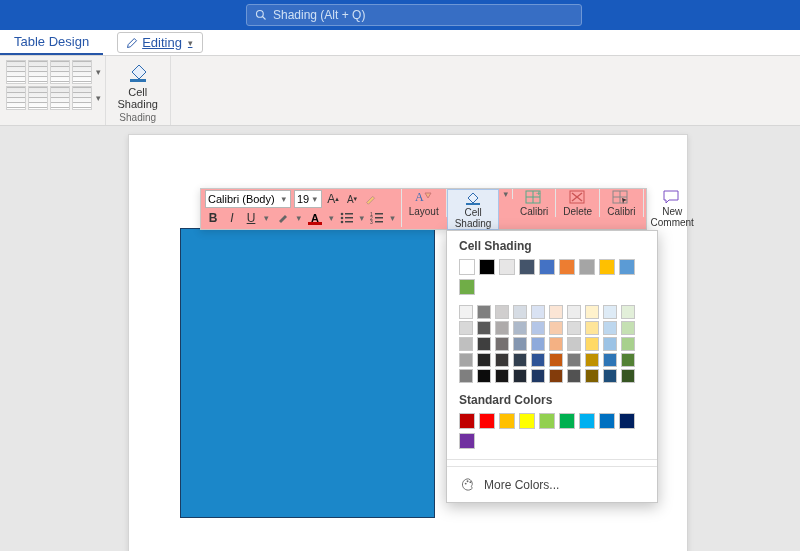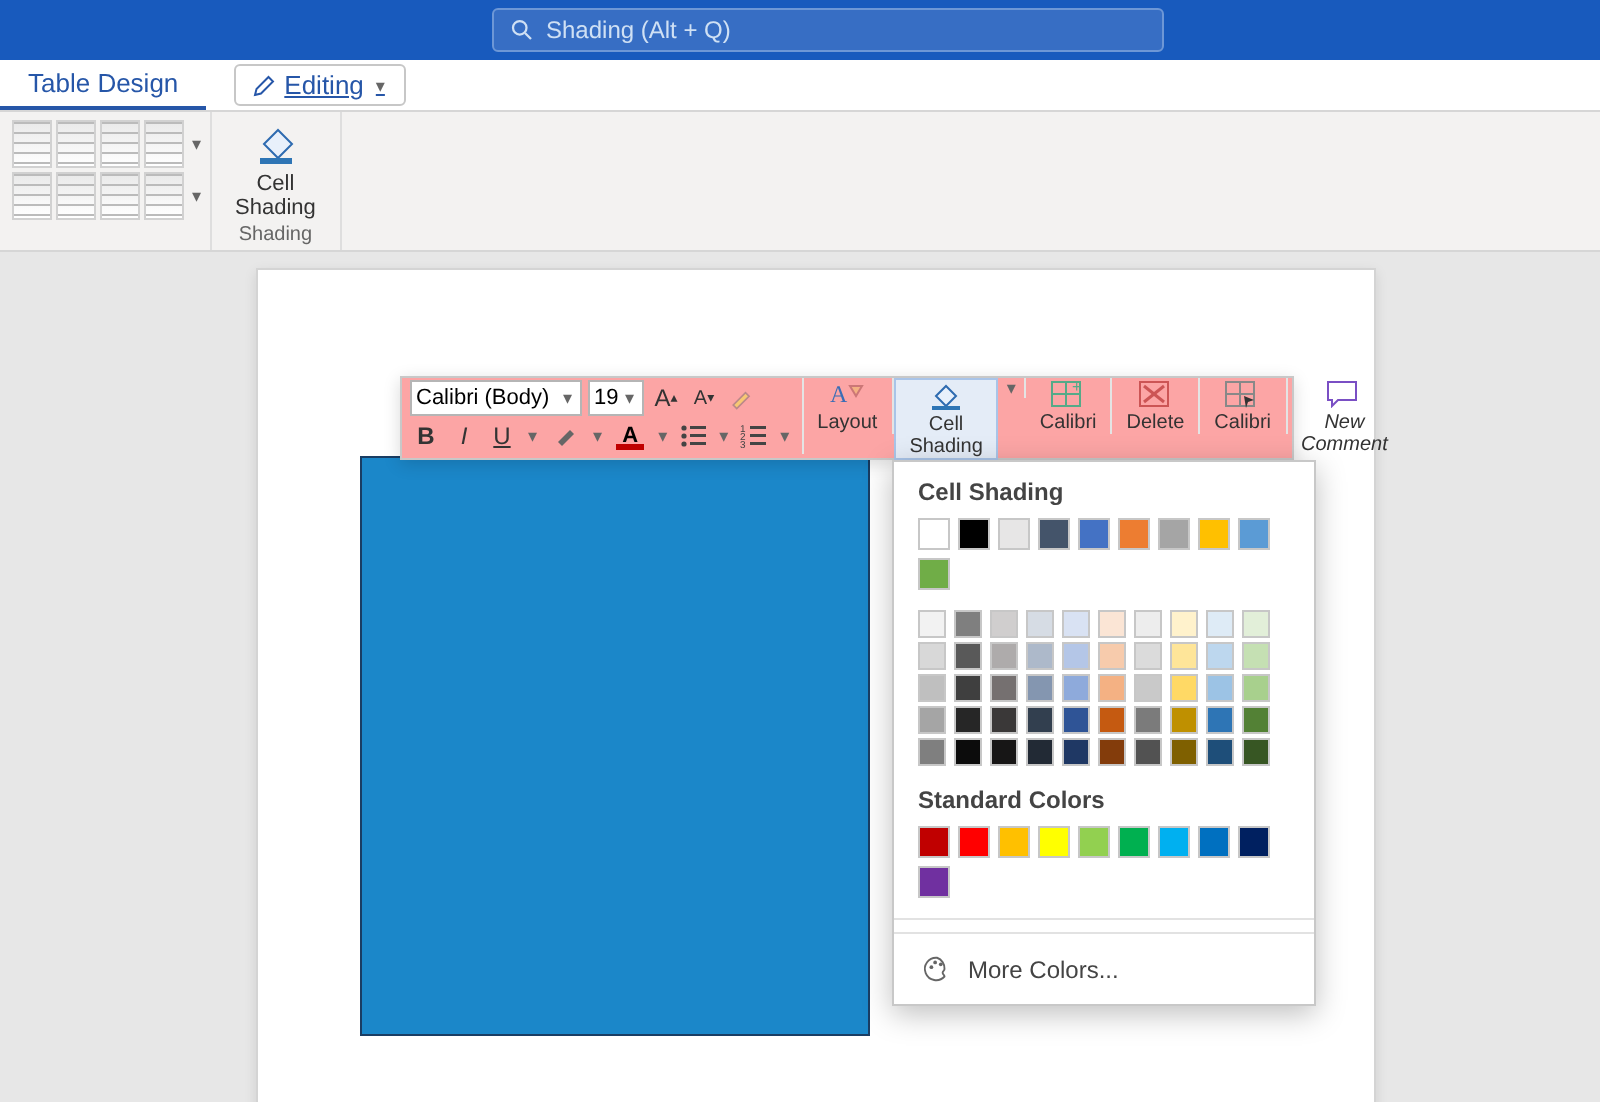--- a/index.html
+++ b/index.html
@@ -354,21 +354,21 @@
           </svg>
         </div>
       <span>Calibri</span>
     </div>
     <div class="mt-big" style="border-right:none;">
       <div class="ic">
           <svg width="18" height="14" viewBox="0 0 18 14">
             <path d="M1 1 h14 v9 h-9 l-3 3 v-3 h-2 Z" fill="none" stroke="#7a4fc4"></path>
           </svg>
         </div>
-      <span style="white-space:pre;text-align:center;font-style:italic;">New
+      <span style="white-space:pre;text-align:center;">New
 Comment</span>
     </div>
   </div>
 
   <div class="shading-popup">
     <div class="hdr">Cell Shading</div>
     <div class="pal" id="theme-row1">
         <span class="sw big" style="background: rgb(255, 255, 255);"></span>
         <span class="sw big" style="background: rgb(0, 0, 0);"></span>
         <span class="sw big" style="background: rgb(231, 230, 230);"></span>

